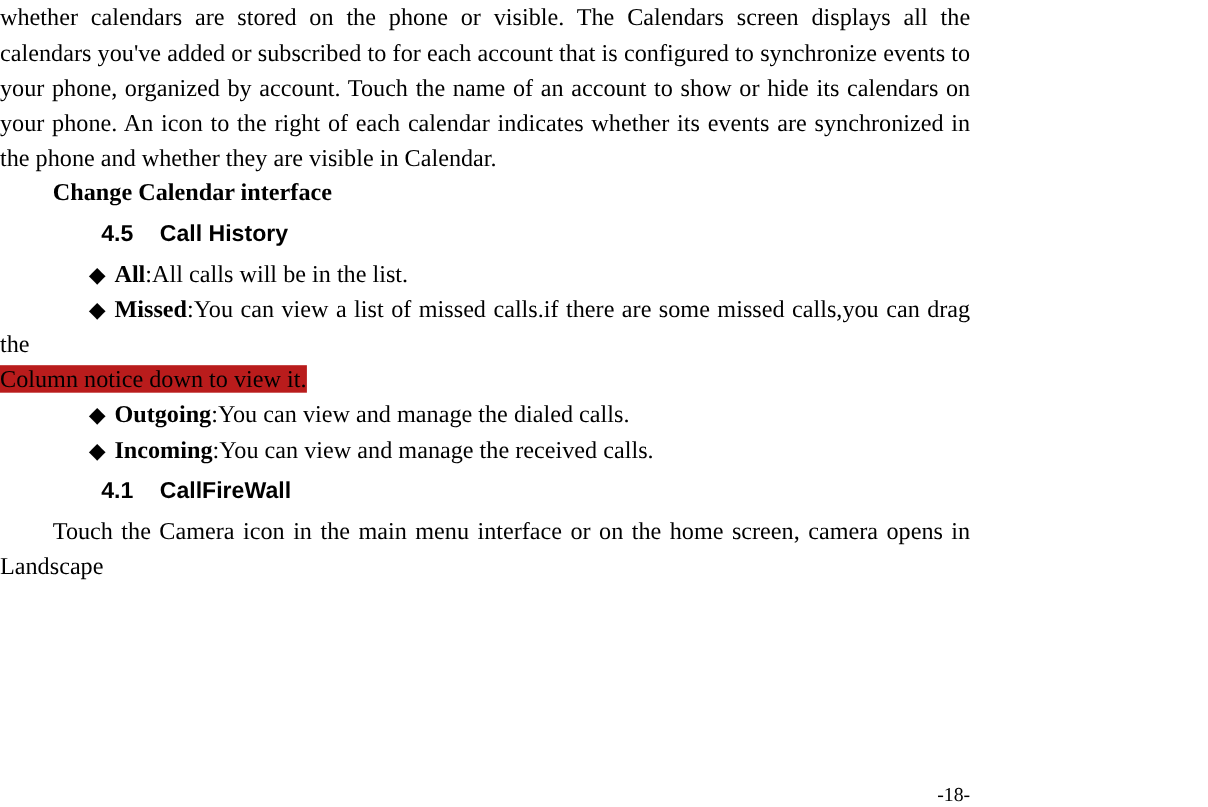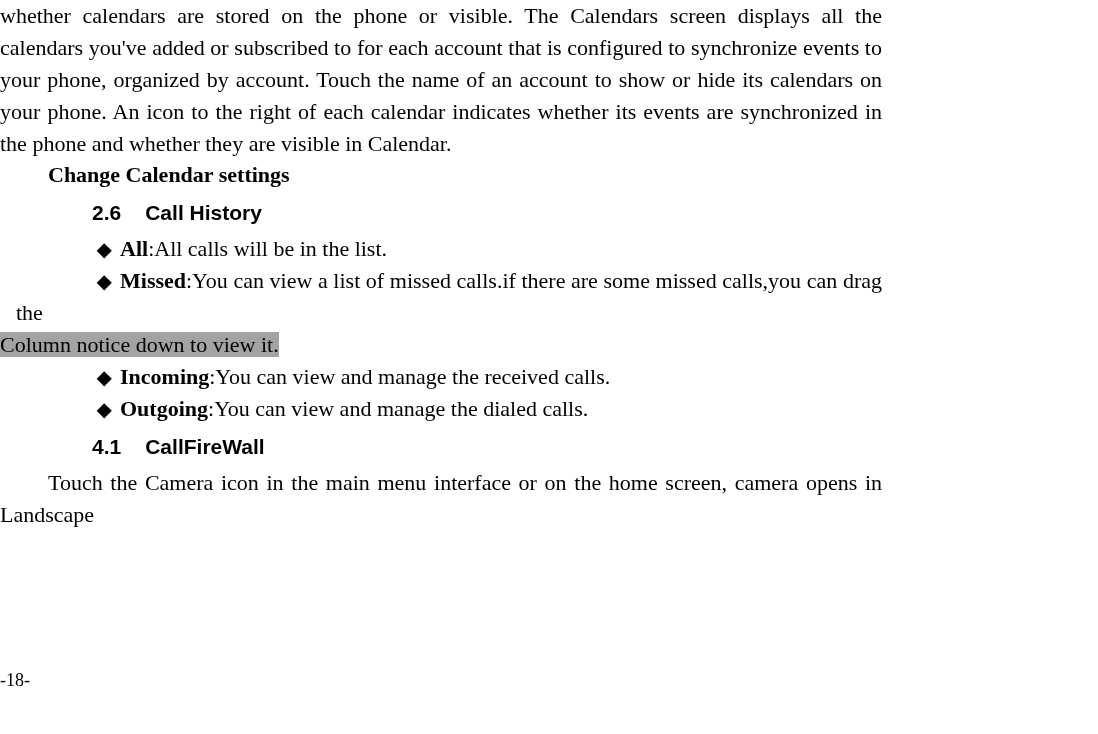--- a/index.html
+++ b/index.html
@@ -36,81 +36,80 @@
     margin-bottom: 8px;
   }
   .section-num {
     display: inline-block;
     margin-right: 24px;
   }
   .bullet-line {
     font-size: 22px;
     line-height: 1.45;
     text-align: justify;
-    padding-left: 16px;
   }
   .bullet-line .diamond {
     display: inline-block;
     width: 48px;
     text-align: right;
     padding-right: 0;
     margin-left: 48px;
     margin-right: 8px;
   }
   .diamond-sym {
     font-size: 20px;
   }
   .highlight {
-    background: #a3a3a3;
+    background: #b91c1c;
   }
   .page-number {
     position: absolute;
     width: 100%;
-    text-align: left;
+    text-align: right;
     font-size: 18px;
-    top: 670px;
+    top: 712px;
   }
   .wrap-continue {
     
   }
 </style>
 </head>
 <body>
 
 <div class="page">
 
   <div class="body-text">whether calendars are stored on the phone or visible. The Calendars screen displays all the calendars you've added or subscribed to for each account that is configured to synchronize events to your phone, organized by account. Touch the name of an account to show or hide its calendars on your phone. An icon to the right of each calendar indicates whether its events are synchronized in the phone and whether they are visible in Calendar.</div>
 
   <div class="body-text indent">
-    <span class="bold">Change Calendar settings</span>
+    <span class="bold">Change Calendar interface</span>
   </div>
 
 
   <div class="section-heading">
-    <span class="section-num">2.6</span><span>Call History</span>
+    <span class="section-num">4.5</span><span>Call History</span>
   </div>
 
 
   <div class="bullet-line">
     <span class="diamond"><span class="diamond-sym">◆</span></span><span class="bold">All</span><span>:All calls will be in the list.</span>
   </div>
 
   <div class="bullet-line">
     <span class="diamond"><span class="diamond-sym">◆</span></span><span class="bold">Missed</span><span>:You can view a list of missed calls.if there are some missed calls,you can drag the </span>
   </div>
   <div class="body-text wrap-continue">
     <span class="highlight">Column notice down to view it.</span>
   </div>
 
   <div class="bullet-line">
-    <span class="diamond"><span class="diamond-sym">◆</span></span><span class="bold">Incoming</span><span>:You can view and manage the received calls.</span>
+    <span class="diamond"><span class="diamond-sym">◆</span></span><span class="bold">Outgoing</span><span>:You can view and manage the dialed calls.</span>
   </div>
 
   <div class="bullet-line">
-    <span class="diamond"><span class="diamond-sym">◆</span></span><span class="bold">Outgoing</span><span>:You can view and manage the dialed calls.</span>
+    <span class="diamond"><span class="diamond-sym">◆</span></span><span class="bold">Incoming</span><span>:You can view and manage the received calls.</span>
   </div>
 
   <div class="section-heading">
     <span class="section-num">4.1</span><span>CallFireWall</span>
   </div>
 
 
 
   <div class="body-text indent">Touch the Camera icon in the main menu interface or on the home screen, camera opens in Landscape</div>
 

